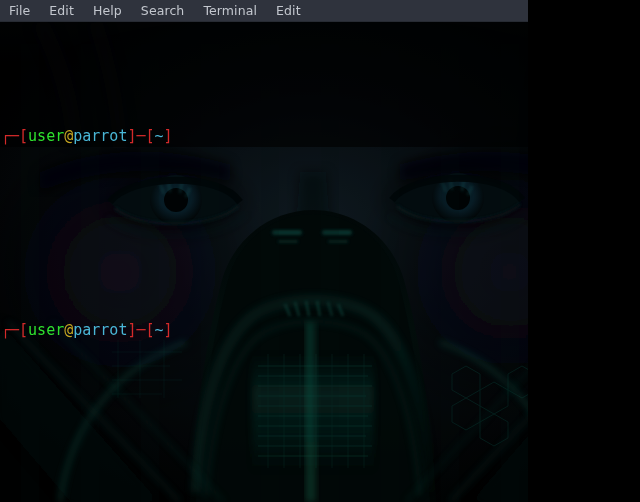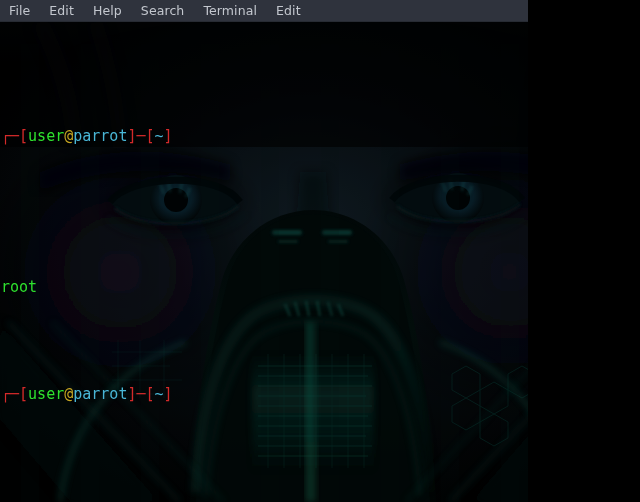--- a/index.html
+++ b/index.html
@@ -294,21 +294,20 @@
   </div>
 
   <div id="screen">
 
     
     <div class="trow"><span class="c-red">┌─</span><span class="c-red">[</span><span class="c-green">user</span><span class="c-yellow">@</span><span class="c-cyan">parrot</span><span class="c-red">]</span><span class="c-red">─</span><span class="c-red">[</span><span class="c-cyan">~</span><span class="c-red">]</span></div>
 
     
 
     
-    <div class="trow"><span class="c-green">root</span></div>
 
     
     <div class="trow"><span class="c-red">┌─</span><span class="c-red">[</span><span class="c-green">user</span><span class="c-yellow">@</span><span class="c-cyan">parrot</span><span class="c-red">]</span><span class="c-red">─</span><span class="c-red">[</span><span class="c-cyan">~</span><span class="c-red">]</span></div>
 
     
     
 
   </div>
 
   <div id="scrollbar">

